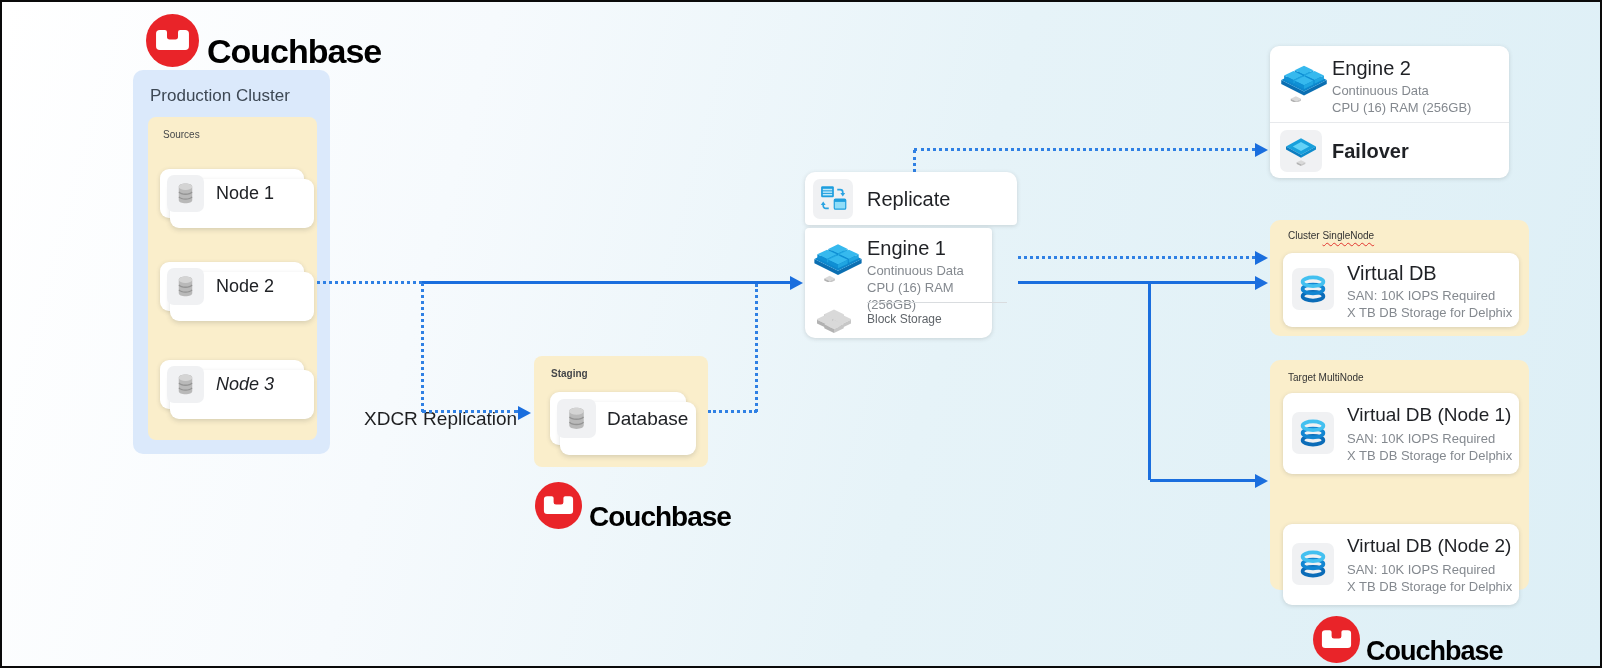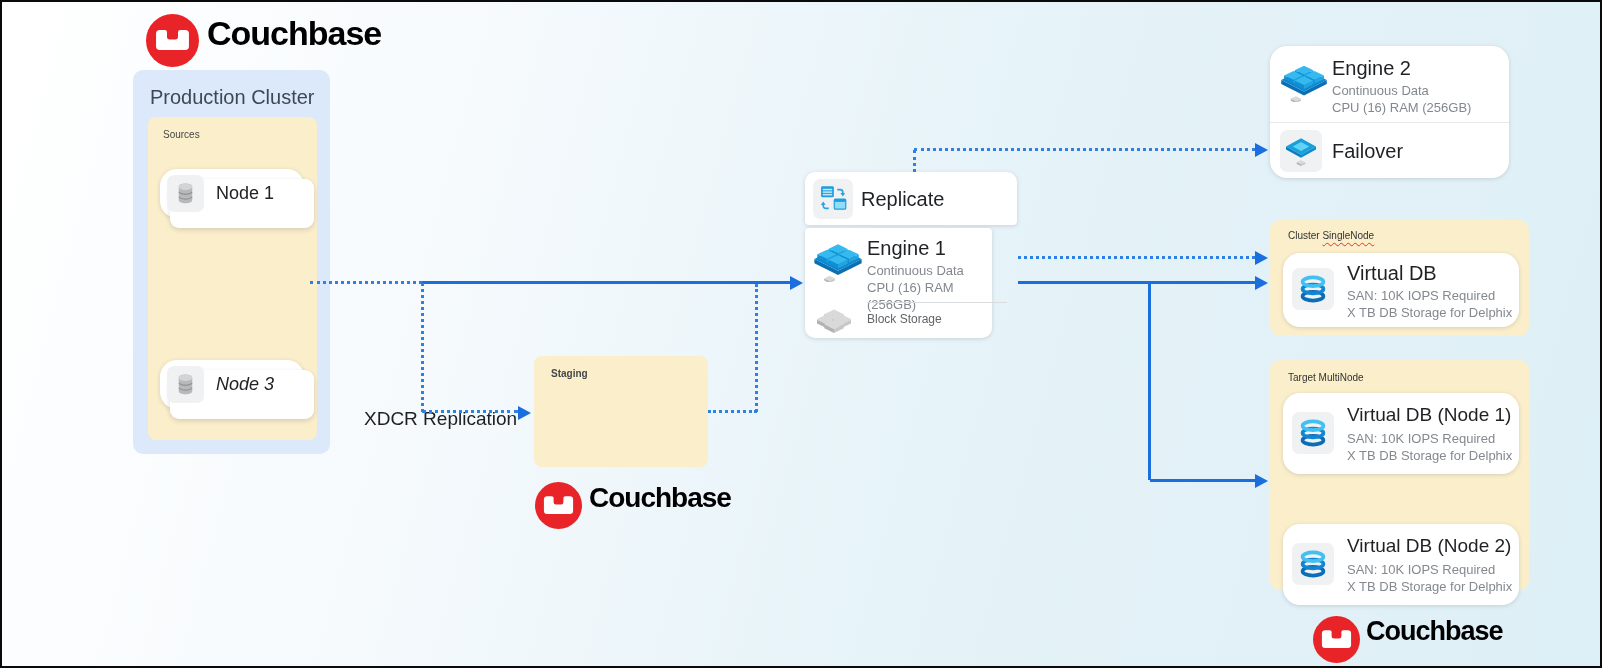--- a/index.html
+++ b/index.html
@@ -5,32 +5,32 @@
   html,body{margin:0;padding:0;background:#888;}
   #canvas{
     position:relative;width:1602px;height:668px;box-sizing:border-box;
     border:2px solid #0a0a0a;overflow:hidden;
     background:linear-gradient(105deg,#ffffff 0%,#f6fafd 28%,#e6f3f8 58%,#ddeff6 100%);
     font-family:"Liberation Sans",sans-serif;
     -webkit-font-smoothing:antialiased;
   }
   .abs{position:absolute;}
   
-  .logo{display:flex;align-items:flex-start;gap:8px;}
+  .logo{display:flex;align-items:flex-end;gap:8px;}
   .logo-word{font-weight:700;color:#000;letter-spacing:-1px;}
   
   .box{position:absolute;border-radius:10px;z-index:1;}
   .box-blue{background:#dbe9fb;}
   .box-tan{background:#faeecb;}
   .box-title{position:absolute;color:#3d4854;}
-  .box-title.big{font-size:20px;}
+  .box-title.big{font-size:17px;}
   .box-title.small{font-size:10px;color:#45474a;}
   .squiggle{text-decoration:underline;text-decoration-style:wavy;text-decoration-color:#e2352f;text-decoration-thickness:1px;text-underline-offset:3px;}
   
-  .card{position:absolute;background:#fff;border-radius:17px;z-index:3;
+  .card{position:absolute;background:#fff;border-radius:9px;z-index:3;
         box-shadow:0 1px 4px rgba(60,64,67,.18);display:flex;align-items:center;}
   .stack{z-index:3;}
   .stack::before{content:"";position:absolute;left:10px;top:10px;width:100%;height:100%;
         background:#fff;border-radius:9px;z-index:-1;box-shadow:0 2px 5px rgba(60,64,67,.18);}
   .icon-bg{background:#f0f1f3;border-radius:7px;display:flex;align-items:center;justify-content:center;flex:none;}
   .card-label{font-size:18px;color:#202226;}
   .t-title{font-size:20px;color:#1f2125;line-height:24px;}
   .t-sub{font-size:13px;color:#84898f;line-height:17px;}
   .divider{height:1px;background:#d9dcdf;}
   
@@ -124,31 +124,47 @@
   <div class="box-title small" style="left:161px;top:127px;z-index:2;">Sources</div>
 
   <div class="card stack" style="left:158px;top:167px;width:144px;height:49px;align-items:center;">
     <div class="icon-bg" style="width:37px;height:37px;margin-left:7px;">
         <svg width="27" height="27" viewBox="0 0 36 36">
           <use href="#db-gray"></use>
         </svg>
       </div>
     <div class="card-label" style="margin-left:12px;">Node 1</div>
   </div>
+  <div class="card stack" style="left:158px;top:260px;width:144px;height:49px;">
+    <div class="icon-bg" style="width:37px;height:37px;margin-left:7px;">
+        <svg width="27" height="27" viewBox="0 0 36 36">
+          <use href="#db-gray"></use>
+        </svg>
+      </div>
+    <div class="card-label" style="margin-left:12px;">Node 2</div>
+  </div>
   <div class="card stack" style="left:158px;top:358px;width:144px;height:49px;font-style:italic;">
     <div class="icon-bg" style="width:37px;height:37px;margin-left:7px;">
         <svg width="27" height="27" viewBox="0 0 36 36">
           <use href="#db-gray"></use>
         </svg>
       </div>
     <div class="card-label" style="margin-left:12px;">Node 3</div>
   </div>
 
   <div class="box box-tan" style="left:532px;top:354px;width:174px;height:111px;border-radius:8px;"></div>
   <div class="box-title small" style="left:549px;top:366px;z-index:2;font-weight:bold;">Staging</div>
+  <div class="card stack" style="left:548px;top:390px;width:136px;height:53px;">
+    <div class="icon-bg" style="width:39px;height:39px;margin-left:7px;">
+        <svg width="29" height="29" viewBox="0 0 36 36">
+          <use href="#db-gray"></use>
+        </svg>
+      </div>
+    <div class="card-label" style="margin-left:11px;font-size:19px;">Database</div>
+  </div>
 
   <div class="abs logo" style="left:533px;top:480px;gap:7px;">
     <span><svg width="47" height="47" viewBox="0 0 48 48">
           <use href="#cb-mark"></use>
         </svg></span>
     <span class="logo-word" style="font-size:28px;">Couchbase</span>
   </div>
 
   <div class="free-label" style="left:362px;top:406px;">XDCR Replication</div>
 
@@ -170,21 +186,21 @@
   <div class="ln sv" style="left:1146px;top:281px;height:197px;"></div>
   <div class="ln sh" style="left:1148px;top:477px;width:105px;"></div>
   <div class="ah" style="left:1253px;top:472px;"></div>
 
   <div class="card" style="left:803px;top:170px;width:212px;height:53px;border-radius:10px 10px 4px 4px;">
     <div class="icon-bg" style="width:40px;height:40px;margin-left:8px;">
         <svg width="34" height="34" viewBox="0 0 40 40">
           <use href="#replicate-sync"></use>
         </svg>
       </div>
-    <div class="t-title" style="margin-left:8px;">Replicate</div>
+    <div class="t-title" style="margin-left:14px;">Replicate</div>
   </div>
 
   <div class="card" style="left:803px;top:226px;width:187px;height:110px;display:block;border-radius:4px 4px 10px 10px;">
     <svg class="abs" style="left:6px;top:8px;" width="54" height="46" viewBox="0 0 64 54">
         <use href="#engine-waffle"></use>
       </svg>
     <div class="abs t-title" style="left:62px;top:8px;">Engine 1</div>
     <div class="abs t-sub" style="left:62px;top:34px;">Continuous Data</div>
     <div class="abs t-sub" style="left:62px;top:51px;">CPU (16) RAM (256GB)</div>
     <div class="abs divider" style="left:62px;top:74px;width:140px;"></div>
@@ -200,21 +216,21 @@
       </svg>
     <div class="abs t-title" style="left:62px;top:10px;">Engine 2</div>
     <div class="abs t-sub" style="left:62px;top:36px;">Continuous Data</div>
     <div class="abs t-sub" style="left:62px;top:53px;">CPU (16) RAM (256GB)</div>
     <div class="abs divider" style="left:0;top:76px;width:100%;background:#e7e9ec;"></div>
     <div class="abs icon-bg" style="left:10px;top:84px;width:42px;height:42px;">
         <svg width="36" height="32" viewBox="0 0 48 42">
           <use href="#failover-layer"></use>
         </svg>
       </div>
-    <div class="abs t-title" style="left:62px;top:93px;">Failover</div>
+    <div class="abs t-title" style="left:62px;top:93px;font-weight:bold;">Failover</div>
   </div>
 
   <div class="box box-tan" style="left:1268px;top:218px;width:259px;height:116px;"></div>
   <div class="box-title small" style="left:1286px;top:228px;z-index:2;color:#333;"><span>Cluster </span><span class="squiggle">SingleNode</span></div>
   <div class="card" style="left:1281px;top:251px;width:236px;height:74px;display:block;">
     <div class="abs icon-bg" style="left:9px;top:15px;width:42px;height:42px;">
         <svg width="32" height="32" viewBox="0 0 40 40">
           <use href="#rings-db"></use>
         </svg>
       </div>

